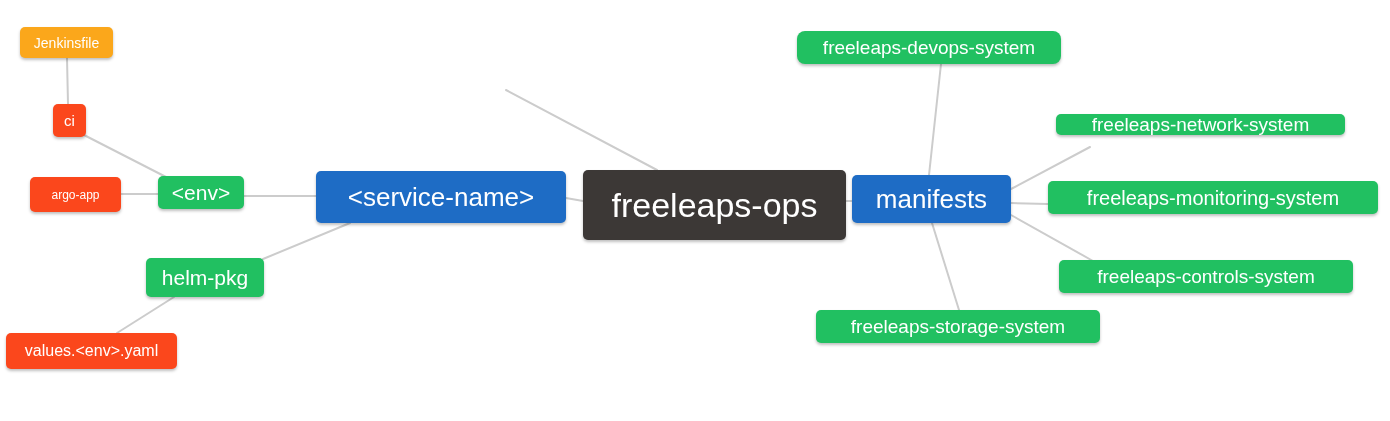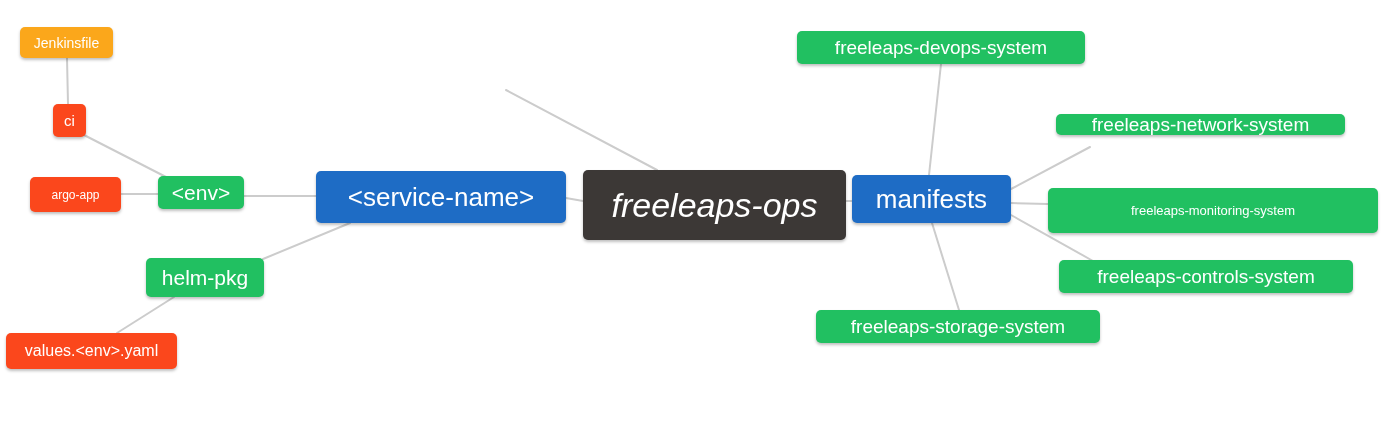--- a/index.html
+++ b/index.html
@@ -77,27 +77,27 @@
 
   <div class="node node--green" style="left:158px; top:176px; width:86px; height:33px; font-size:21px;">&lt;env&gt;</div>
 
   <div class="node node--green" style="left:146px; top:258px; width:118px; height:39px; font-size:21px;">helm-pkg</div>
 
   <div class="node node--red" style="left:6px; top:333px; width:171px; height:36px; font-size:16px;">values.&lt;env&gt;.yaml</div>
 
 
   <div class="node node--blue" style="left:316px; top:171px; width:250px; height:52px; font-size:26px;">&lt;service-name&gt;</div>
 
-  <div class="node node--dark" style="left:583px; top:170px; width:263px; height:70px; font-size:34px;font-style:italic;">freeleaps-ops</div>
+  <div class="node node--dark" style="left:583px; top:170px; width:263px; height:70px; font-size:34px;">freeleaps-ops</div>
 
   <div class="node node--blue" style="left:852px; top:175px; width:159px; height:48px; font-size:26px;">manifests</div>
 
-  <div class="node node--green" style="left:797px; top:31px; width:288px; height:33px; font-size:19px;">freeleaps-devops-system</div>
+  <div class="node node--green" style="left:797px; top:31px; width:264px; height:33px; font-size:19px;border-radius:8px;">freeleaps-devops-system</div>
 
   <div class="node node--green" style="left:1056px; top:114px; width:289px; height:21px; font-size:19px;">freeleaps-network-system</div>
 
-  <div class="node node--green" style="left:1048px; top:188px; width:330px; height:45px; font-size:13px;">freeleaps-monitoring-system</div>
+  <div class="node node--green" style="left:1048px; top:181px; width:330px; height:33px; font-size:20px;">freeleaps-monitoring-system</div>
 
   <div class="node node--green" style="left:816px; top:310px; width:284px; height:33px; font-size:19px;">freeleaps-storage-system</div>
 
   <div class="node node--green" style="left:1059px; top:260px; width:294px; height:33px; font-size:19px;">freeleaps-controls-system</div>
 
 </div>
 
 </body></html>

